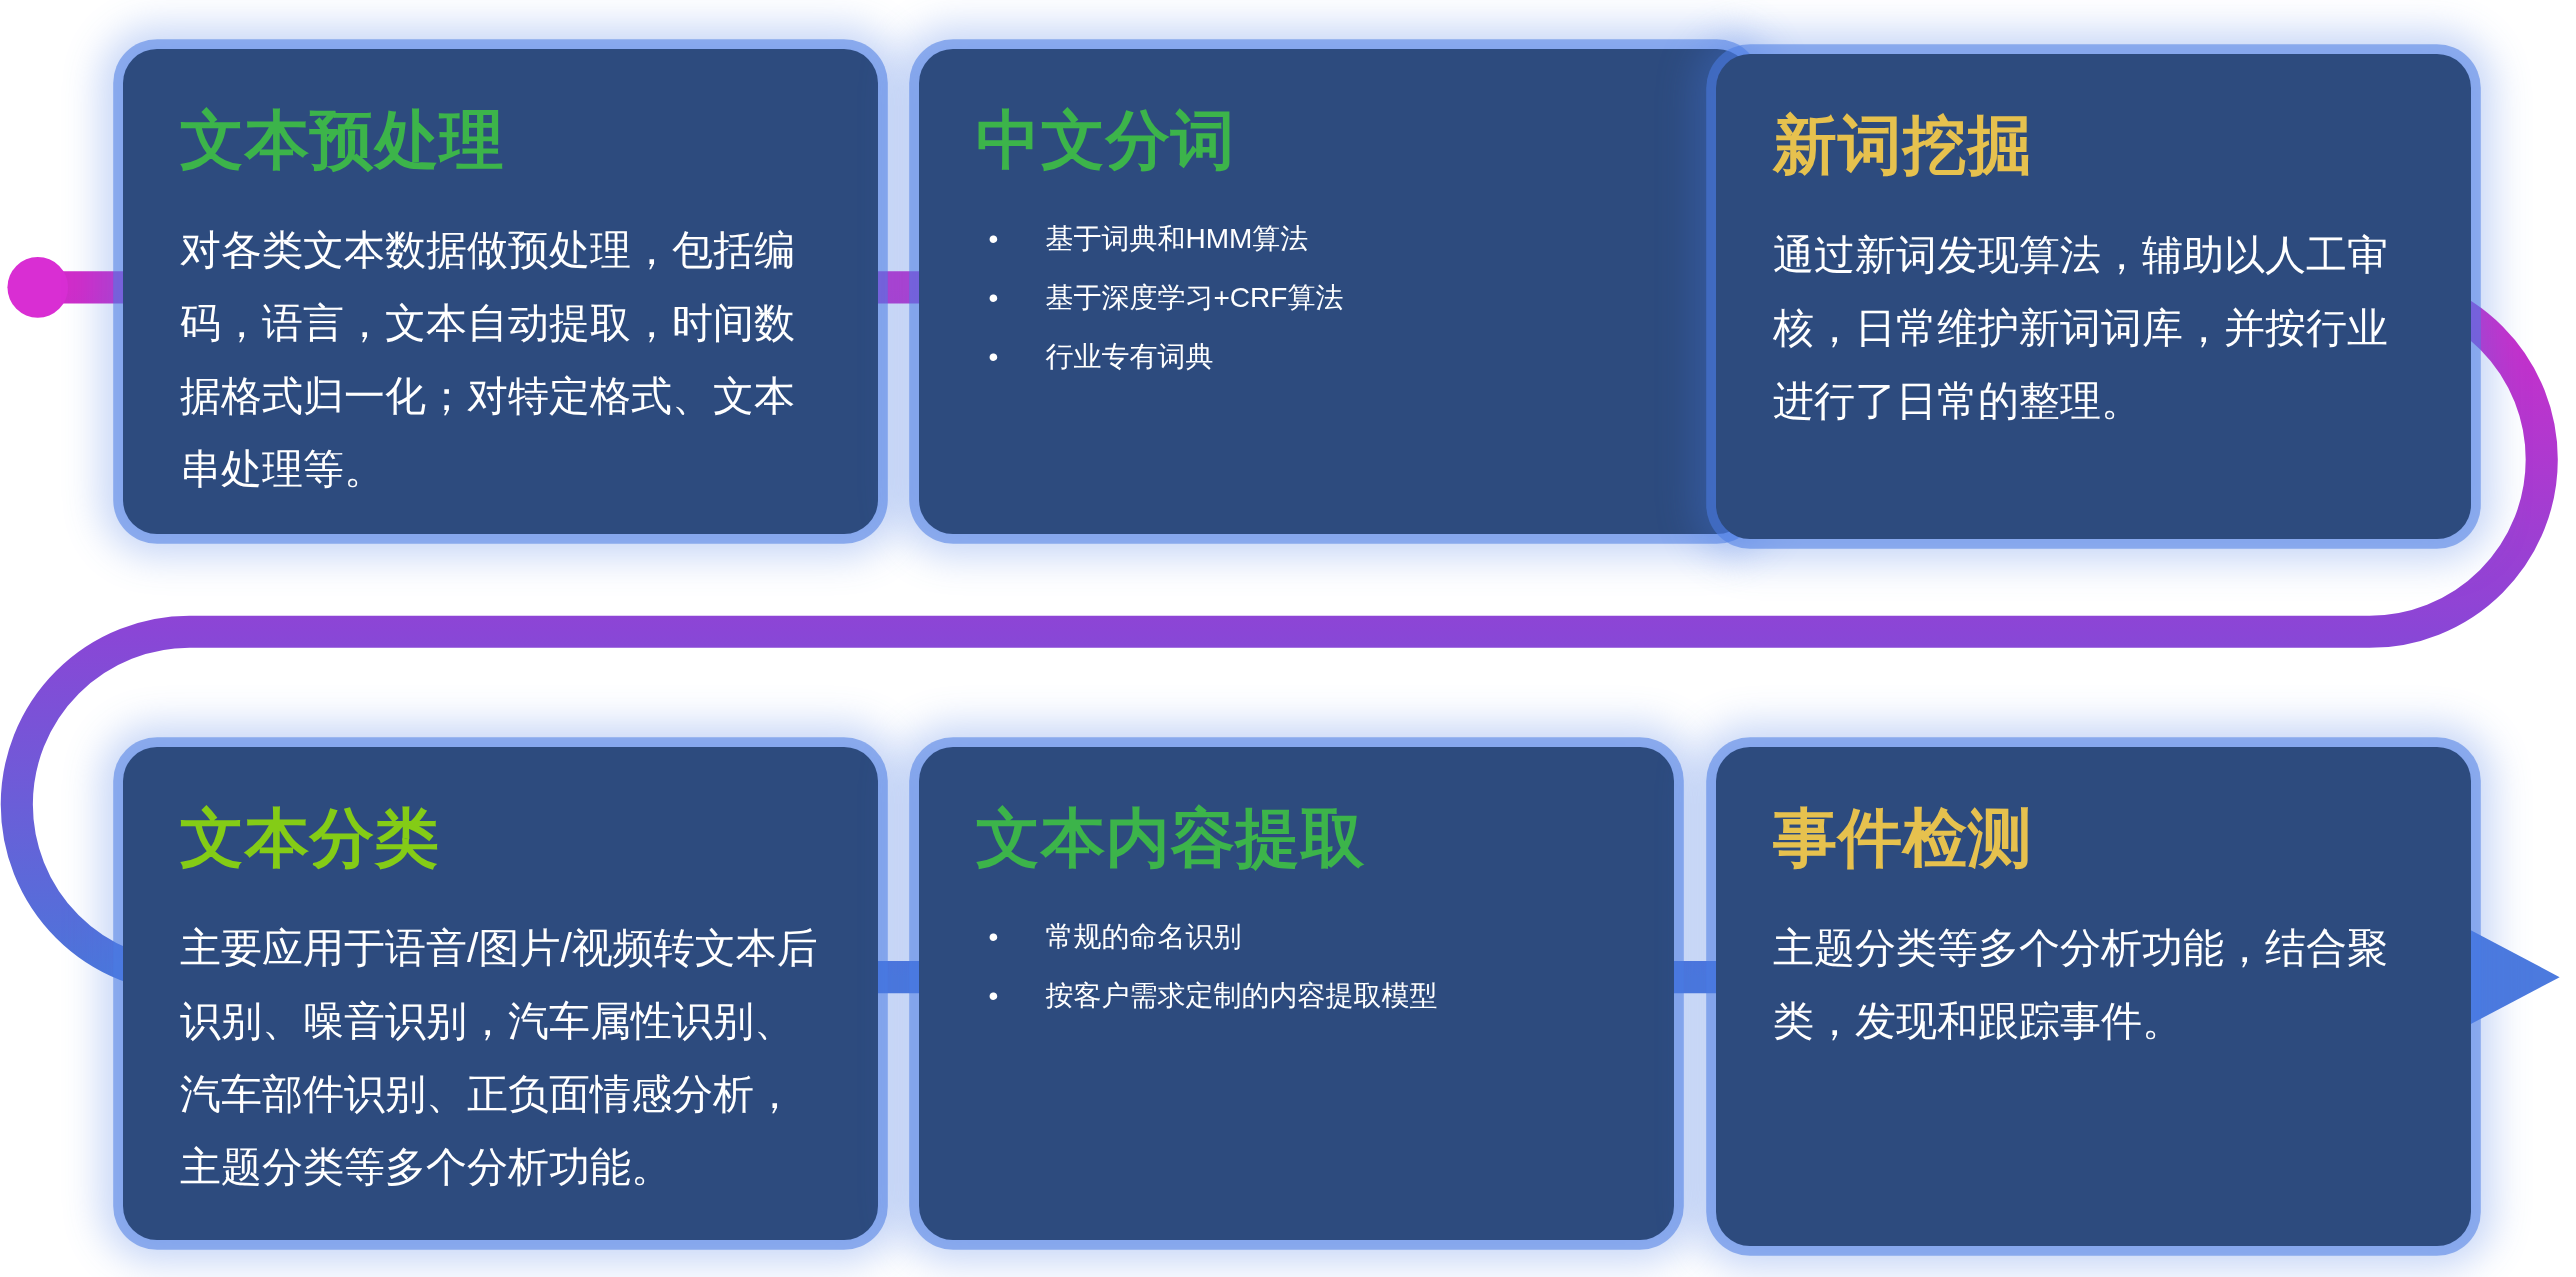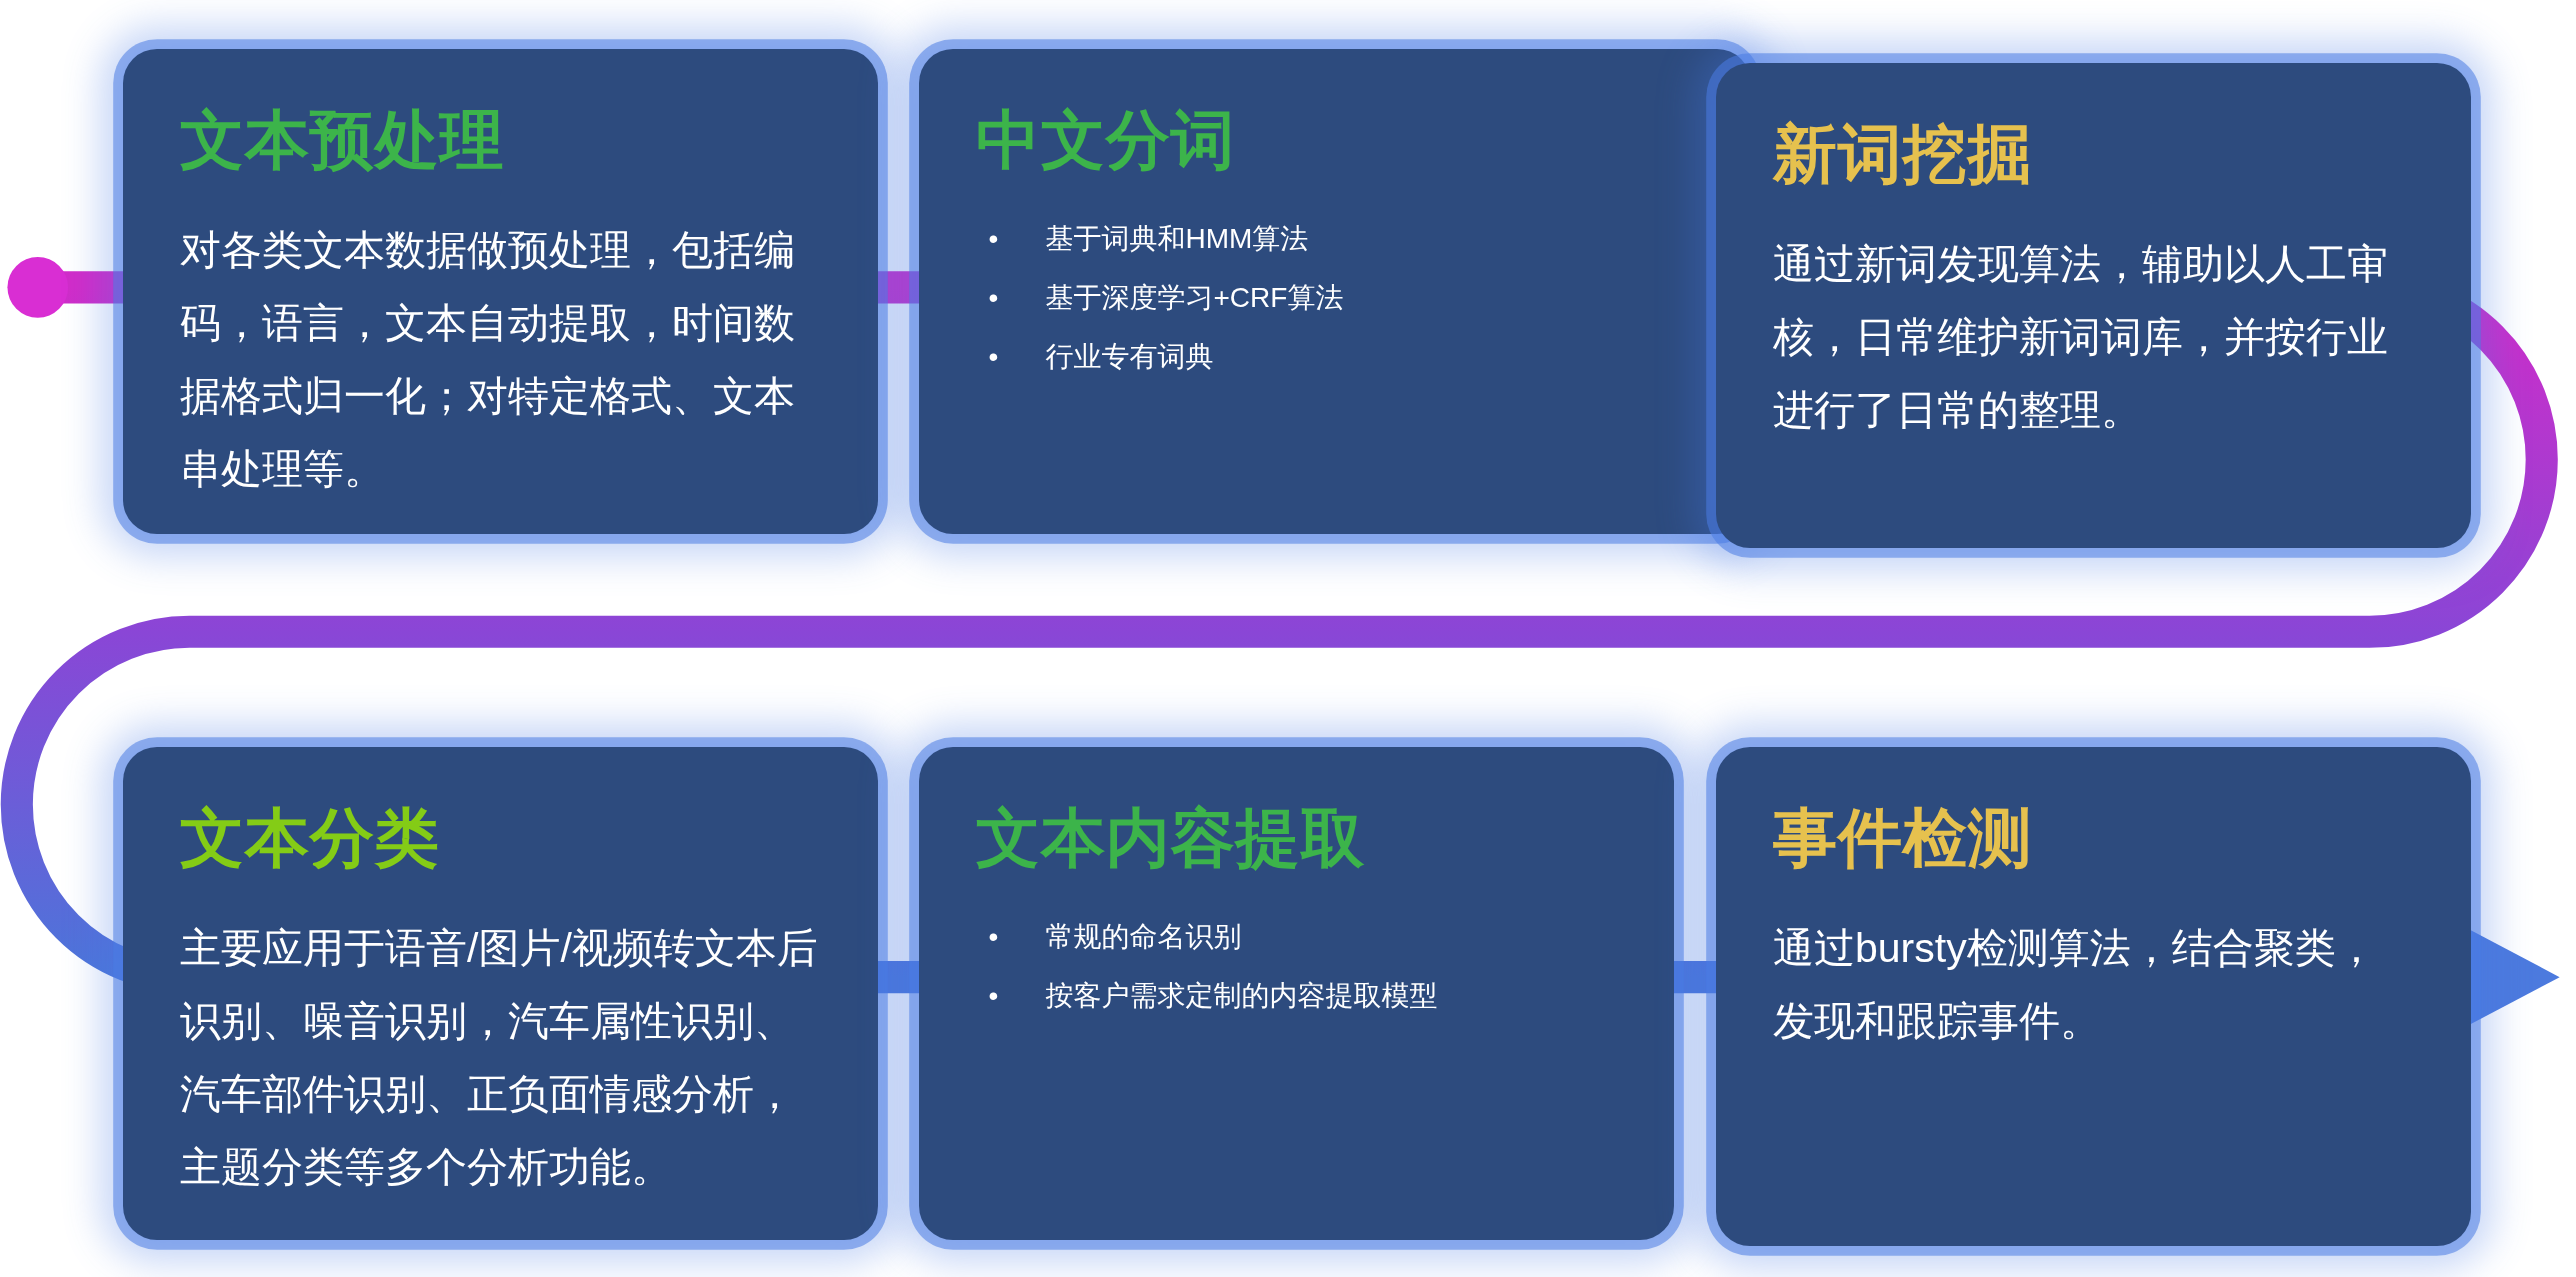--- a/index.html
+++ b/index.html
@@ -86,37 +86,37 @@
 
   <section class="card" style="left:919px; top:49px; width:832px; height:485px;">
     <h2 class="card-title" style="color: rgb(60, 180, 74);">中文分词</h2>
     <ul class="card-bullets">
       <li>基于词典和HMM算法</li>
       <li>基于深度学习+CRF算法</li>
       <li>行业专有词典</li>
     </ul>
   </section>
 
-  <section class="card" style="left:1716px; top:63px; width:755px; height:485px;">
+  <section class="card" style="left:1716px; top:54px; width:755px; height:485px;">
     <h2 class="card-title" style="color: rgb(230, 193, 78);">新词挖掘</h2>
     <p class="card-body">通过新词发现算法，辅助以人工审核，日常维护新词词库，并按行业进行了日常的整理。</p>
   </section>
 
   <section class="card" style="left:123px; top:747px; width:755px; height:493px;">
     <h2 class="card-title" style="color: #84cc16;">文本分类</h2>
     <p class="card-body">主要应用于语音/图片/视频转文本后识别、噪音识别，汽车属性识别、汽车部件识别、正负面情感分析，主题分类等多个分析功能。</p>
   </section>
 
   <section class="card" style="left:919px; top:747px; width:755px; height:493px;">
     <h2 class="card-title" style="color: rgb(60, 180, 74);">文本内容提取</h2>
     <ul class="card-bullets">
       <li>常规的命名识别</li>
       <li>按客户需求定制的内容提取模型</li>
     </ul>
   </section>
 
   <section class="card" style="left:1716px; top:747px; width:755px; height:499px;">
     <h2 class="card-title" style="color: rgb(230, 193, 78);">事件检测</h2>
-    <p class="card-body">通过bursty检测算法，结合聚类，发现和跟踪事件。</p>
+    <p class="card-body">主题分类等多个分析功能，结合聚类，发现和跟踪事件。</p>
   </section>
 
 </div>
 
 
 </body></html>

